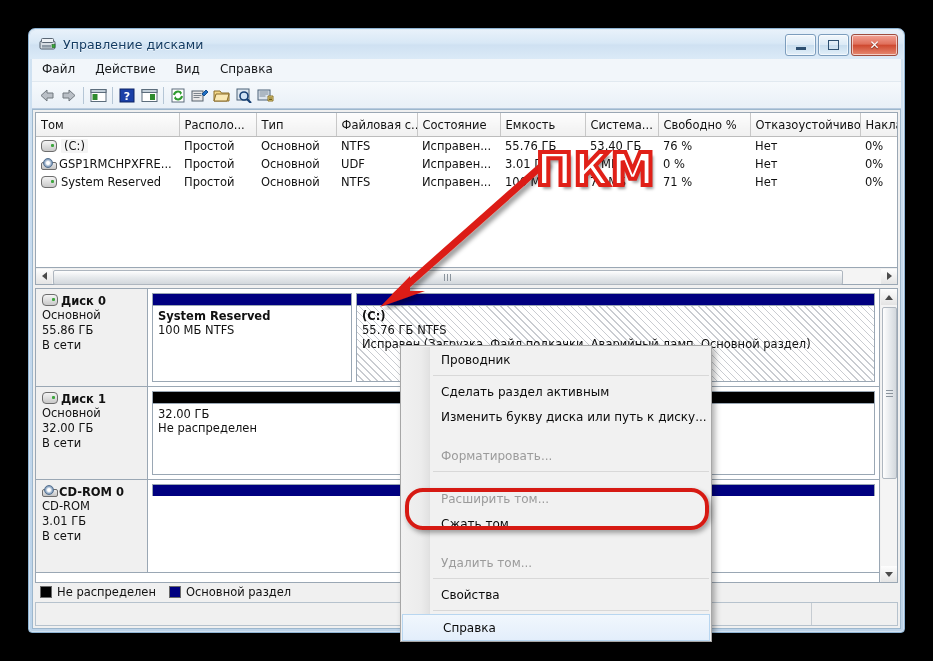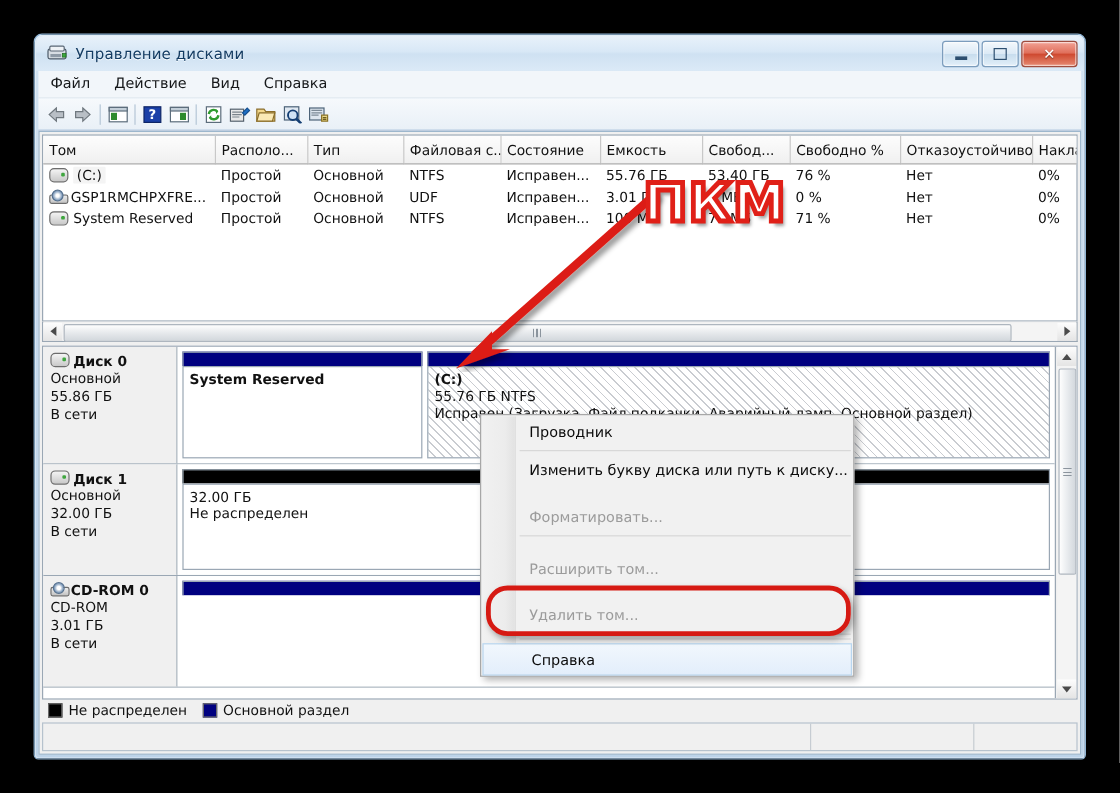--- a/index.html
+++ b/index.html
@@ -356,21 +356,21 @@
                 <col style="width:45px">
           </colgroup>
           <thead>
             <tr>
               <th>Том</th>
               <th>Располо...</th>
               <th>Тип</th>
               <th>Файловая с...</th>
               <th>Состояние</th>
               <th>Емкость</th>
-              <th>Свобод...</th>
+              <th>Система...</th>
               <th>Свободно %</th>
               <th>Отказоустойчиво...</th>
               <th>Накла</th>
             </tr>
           </thead>
           <tbody>
             <tr>
               <td>
                 <span class="cell-vol">
                   <span class="ico-hdd"></span>
@@ -453,20 +453,21 @@
               </div>
               <div class="dh-line">Основной</div>
               <div class="dh-line">55.86 ГБ</div>
               <div class="dh-line">В сети</div>
             </div>
             <div class="disk-area">
               <div class="part" style="flex:0 0 200px;">
                 <div class="cap cap-blue"></div>
                 <div class="body">
                   <div class="p-l1">System Reserved</div>
+                  <div class="p-l2">100 МБ NTFS</div>
                 </div>
               </div>
               <div class="part striped" style="flex:1;">
                 <div class="cap cap-blue"></div>
                 <div class="body">
                   <div class="p-l1">(C:)</div>
                   <div class="p-l2">55.76 ГБ NTFS</div>
                   <div class="p-l3">Исправен (Загрузка, Файл подкачки, Аварийный дамп, Основной раздел)</div>
                 </div>
               </div>
@@ -547,26 +548,29 @@
 
     </div>
 
   </div>
   </div>
 
   <div class="ctxmenu">
     <div class="ctx-gutter"></div>
     <div class="ctx-item">Проводник</div>
     <div class="ctx-sep"></div>
+    <div class="ctx-item">Сделать раздел активным</div>
     <div class="ctx-item">Изменить букву диска или путь к диску...</div>
     <div class="ctx-item disabled">Форматировать...</div>
     <div class="ctx-sep"></div>
     <div class="ctx-item disabled">Расширить том...</div>
+    <div class="ctx-item">Сжать том...</div>
     <div class="ctx-item disabled">Удалить том...</div>
     <div class="ctx-sep"></div>
+    <div class="ctx-item">Свойства</div>
     <div class="ctx-sep"></div>
     <div class="ctx-item highlight">Справка</div>
   </div>
 
   <div class="red-oval"></div>
 
   <svg class="arrow-svg" width="220" height="160" viewBox="0 0 220 160">
     <defs>
       <filter id="sh" x="-25%" y="-25%" width="160%" height="160%">
         <feDropShadow dx="3" dy="4" stdDeviation="2.2" flood-color="#000" flood-opacity="0.38"></feDropShadow>

